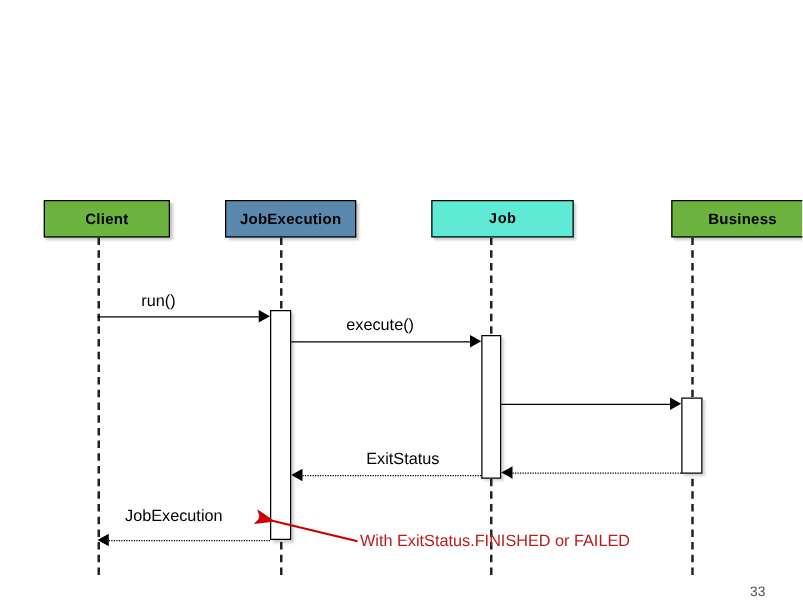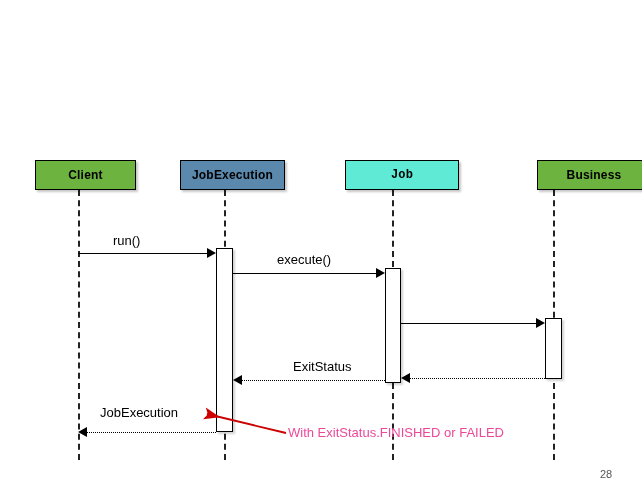--- a/index.html
+++ b/index.html
@@ -84,21 +84,21 @@
     font-size: 13px;
     color: #000000;
     white-space: nowrap;
     font-family: "Liberation Sans", sans-serif;
   }
 
   
   .annotation-text {
     position: absolute;
     font-size: 13px;
-    color: #ec4899;
+    color: #b91c1c;
     white-space: nowrap;
   }
   .annotation-arrow {
     position: absolute;
     left: 0;
     top: 0;
     overflow: visible;
   }
 
   
@@ -168,15 +168,15 @@
     <defs>
       <marker id="redhead" markerWidth="9" markerHeight="9" refX="7.5" refY="4" orient="auto" markerUnits="strokeWidth">
         <path d="M0,4 L9,0.6 L7,4 L9,7.4 Z" fill="#CC0000"></path>
       </marker>
     </defs>
     <line x1="286" y1="433" x2="207" y2="414" stroke="#CC0000" stroke-width="1.8" marker-end="url(#redhead)"></line>
   </svg>
 
   <div class="annotation-text" style="left:288px; top:425px;">With ExitStatus.FINISHED or FAILED</div>
 
-  <div class="page-number" style="left:600px; top:468px;">28</div>
+  <div class="page-number" style="left:600px; top:468px;">33</div>
 
 </div>
 
 </body></html>

